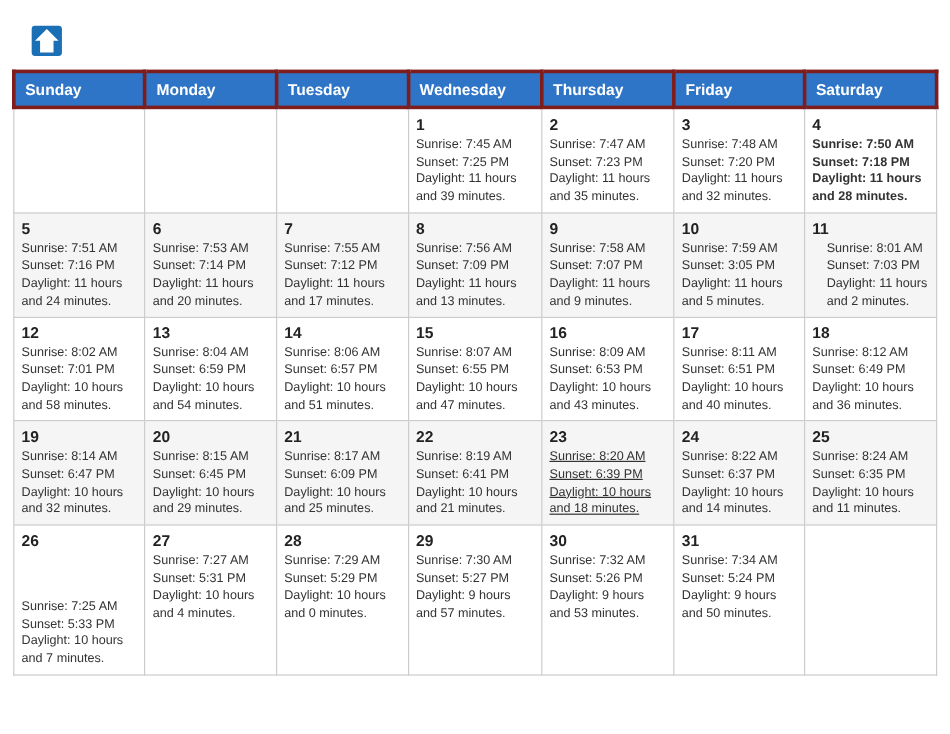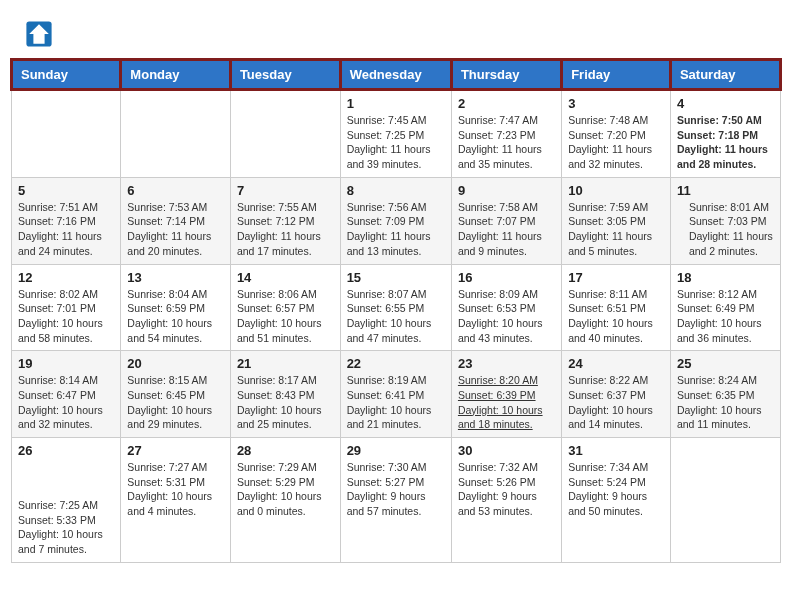--- a/index.html
+++ b/index.html
@@ -269,21 +269,21 @@
         <td>
           <span class="day-num">20</span>
           <div class="day-info" style="white-space: pre-line;">Sunrise: 8:15 AM
 Sunset: 6:45 PM
 Daylight: 10 hours
 and 29 minutes.</div>
         </td>
         <td>
           <span class="day-num">21</span>
           <div class="day-info" style="white-space: pre-line;">Sunrise: 8:17 AM
-Sunset: 8:43 PM
+Sunset: 6:09 PM
 Daylight: 10 hours
 and 25 minutes.</div>
         </td>
         <td>
           <span class="day-num">22</span>
           <div class="day-info" style="white-space: pre-line;">Sunrise: 8:19 AM
 Sunset: 6:41 PM
 Daylight: 10 hours
 and 21 minutes.</div>
         </td>

